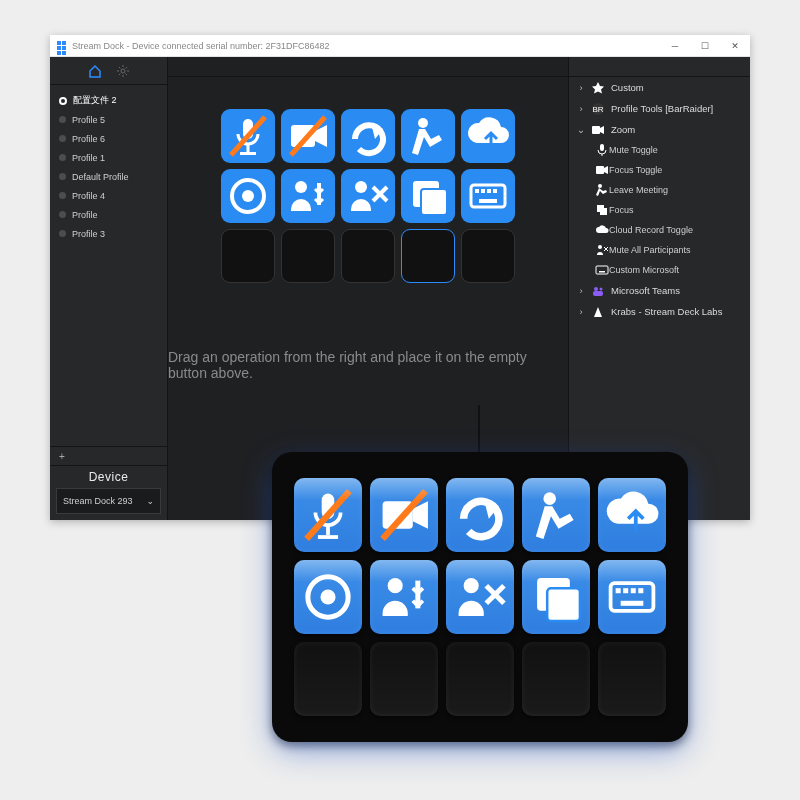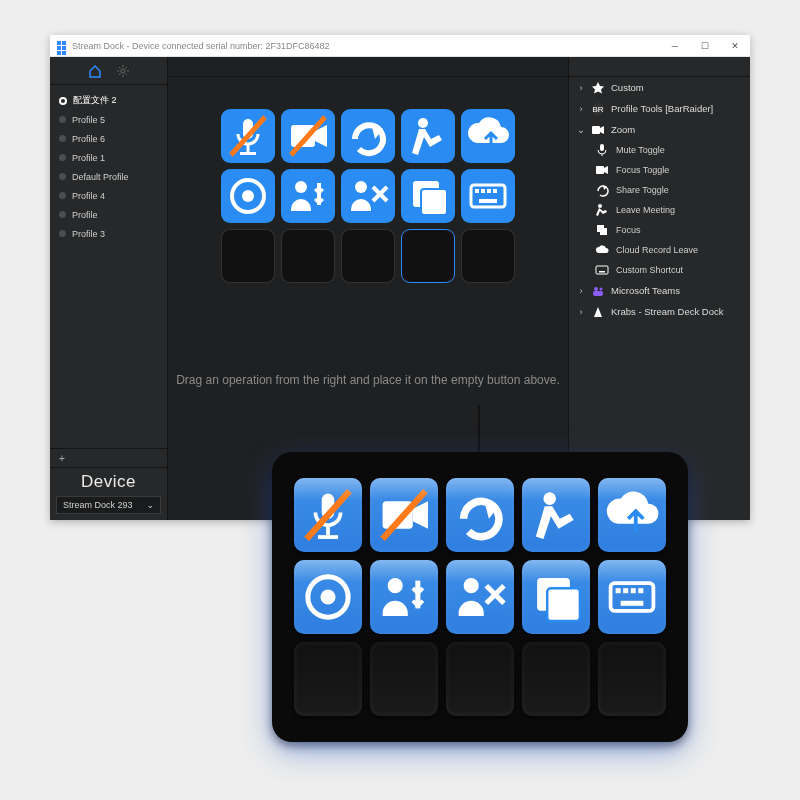--- a/index.html
+++ b/index.html
@@ -21,41 +21,41 @@
   .sidebar-tabs { height:28px; display:flex; align-items:center; justify-content:center; gap:14px; border-bottom:1px solid #141414; }
   .tab-ic { width:14px; height:14px; color:#6a6a6a; display:flex; align-items:center; justify-content:center; }
   .tab-ic.active { color:#2e8bff; }
   .profiles { padding:6px 0; }
   .profiles .pitem { display:flex; align-items:center; height:19px; padding-left:9px; gap:6px; color:#cfcfcf; font-size:9px; cursor:pointer; }
   .profiles .pitem.selected { color:#fff; }
   .profiles .pitem::before { content:""; width:7px; height:7px; border-radius:50%; background:#4c4d4f; }
   .profiles .pitem.selected::before { border:2px solid #fff; width:4px; height:4px; background:transparent; }
 
   .add-row { height:20px; border-top:1px solid #141414; border-bottom:1px solid #141414; display:flex; align-items:center; padding-left:9px; color:#aaa; }
-  .device-head { text-align:center; padding:4px 8px 2px; color:#eaeaea; font-size:17px; letter-spacing:.5px;}
-  .device-select { margin:2px 6px 6px; height:18px; background:#1a1b1c; border:1px solid #3a3a3a; color:#cfcfcf; font-size:9px; display:flex; align-items:center; padding:0 6px; justify-content:space-between; }
+  .device-head { text-align:center; padding:4px 8px 2px; color:#eaeaea; font-size:12px; letter-spacing:.5px;}
+  .device-select { margin:2px 6px 6px; height:26px; background:#1a1b1c; border:1px solid #3a3a3a; color:#cfcfcf; font-size:9px; display:flex; align-items:center; padding:0 6px; justify-content:space-between; }
 
   
   .main { flex:1; display:flex; flex-direction:column; position:relative; }
   .main-top { height:20px; border-bottom:1px solid #141414;}
   .grid-wrap { flex:1; display:flex; flex-direction:column; align-items:center; padding-top:32px; }
   .key-grid { display:grid; grid-template-columns:repeat(5,54px); grid-template-rows:repeat(3,54px); gap:6px; }
   .key { width:54px; height:54px; border-radius:9px; background:#111; border:1px solid #333; position:relative; overflow:hidden; }
   .key.blue{ background:#2a8cf2; border:none;}
   .key.sel { border:1.5px solid #2e8bff; }
   .key svg { width:100%; height:100%; }
-  .hint { margin-top:90px; color:#8a8a8a; font-size:12px; }
+  .hint { margin-top:66px; color:#8a8a8a; font-size:14px; }
 
   
   .actions { width:182px; background:#272829; border-left:1px solid #141414; overflow:hidden; }
   .actions-top { height:20px; border-bottom:1px solid #141414;}
   .act-group { display:flex; align-items:center; height:21px; padding:0 8px; gap:6px; color:#dcdcdc; font-size:9.5px; cursor:pointer;}
   .act-group .chev { width:8px; display:flex; justify-content:center; color:#bbb;}
   .act-group .gic { width:14px; height:14px; display:flex; align-items:center; justify-content:center; }
-  .act-item { display:flex; align-items:center; height:20px; padding-left:26px; gap:7px; color:#cfcfcf; font-size:9px; cursor:pointer;text-align:right;}
+  .act-item { display:flex; align-items:center; height:20px; padding-left:26px; color:#cfcfcf; font-size:9px; cursor:pointer;text-align:right;}
   .act-item .iic { width:14px; height:14px; display:flex; align-items:center; justify-content:center; color:#e6e6e6;}
 
   
   .device { position:absolute; left:272px; top:452px; width:416px; height:290px; background:#0a0a0a; border-radius:20px; box-shadow:0 10px 30px rgba(40,90,200,.45), 0 4px 10px rgba(0,0,0,.5); display:flex; align-items:center; justify-content:center; }
   .device-grid { display:grid; grid-template-columns:repeat(5,68px); grid-template-rows:repeat(3,74px); gap:8px; }
   .dkey { width:68px; height:74px; border-radius:10px; background:linear-gradient(#111,#1a1a1a); box-shadow:inset 0 0 6px rgba(255,255,255,.07), 0 2px 4px rgba(0,0,0,.6); position:relative; overflow:hidden; }
   .dkey.blue { background:linear-gradient(#3d8fe8,#2f7ee0); }
   .dkey.blue::after{content:"";position:absolute;left:0;top:0;right:0;height:30%;background:linear-gradient(rgba(255,255,255,.35),transparent);}
   .dkey svg{width:100%;height:100%;}
   .cable { position:absolute; left:478px; top:405px; width:2px; height:50px; background:#111; }
@@ -332,74 +332,74 @@
             <span class="iic">
               <svg width="14" height="14" viewBox="0 0 14 14">
                 <use href="#sm-video-toggle"></use>
               </svg>
             </span>
     <span>Focus Toggle</span>
           </div>
           <div class="act-item">
             <span class="iic">
               <svg width="14" height="14" viewBox="0 0 14 14">
-                <use href="#sm-share-toggle"></use>
-              </svg>
-            </span>
-    <span>Share Toggle</span>
-          </div>
-          <div class="act-item">
-            <span class="iic">
-              <svg width="14" height="14" viewBox="0 0 14 14">
                 <use href="#sm-leave-meeting"></use>
               </svg>
             </span>
     <span>Leave Meeting</span>
           </div>
           <div class="act-item">
             <span class="iic">
               <svg width="14" height="14" viewBox="0 0 14 14">
                 <use href="#sm-focus"></use>
               </svg>
             </span>
     <span>Focus</span>
           </div>
           <div class="act-item">
             <span class="iic">
               <svg width="14" height="14" viewBox="0 0 14 14">
                 <use href="#sm-cloud-record"></use>
               </svg>
             </span>
-    <span>Cloud Record Leave</span>
+    <span>Cloud Record Toggle</span>
+          </div>
+          <div class="act-item">
+            <span class="iic">
+              <svg width="14" height="14" viewBox="0 0 14 14">
+                <use href="#sm-mute-all"></use>
+              </svg>
+            </span>
+    <span>Mute All Participants</span>
           </div>
           <div class="act-item">
             <span class="iic">
               <svg width="14" height="14" viewBox="0 0 14 14">
                 <use href="#sm-custom-shortcut"></use>
               </svg>
             </span>
-    <span>Custom Shortcut</span>
+    <span>Custom Microsoft</span>
           </div>
           <div class="act-group">
             <span class="chev">›</span>
     <span class="gic">
               <svg width="14" height="14" viewBox="0 0 14 14">
                 <use href="#sm-teams"></use>
               </svg>
             </span>
     <span>Microsoft Teams</span>
           </div>
           <div class="act-group">
             <span class="chev">›</span>
     <span class="gic">
               <svg width="14" height="14" viewBox="0 0 14 14">
                 <use href="#sm-krabs"></use>
               </svg>
             </span>
-    <span>Krabs - Stream Deck Dock</span>
+    <span>Krabs - Stream Deck Labs</span>
           </div>
         </div>
     </div>
   </div>
 </div>
 
 <div class="cable"></div>
 
 <div class="device">
   <div class="device-grid" id="device-grid">

